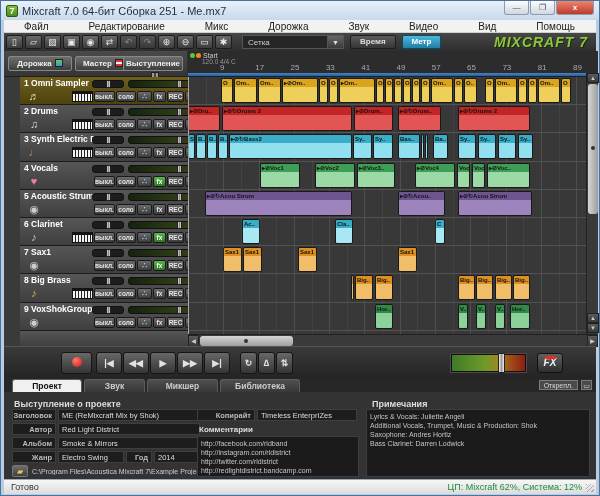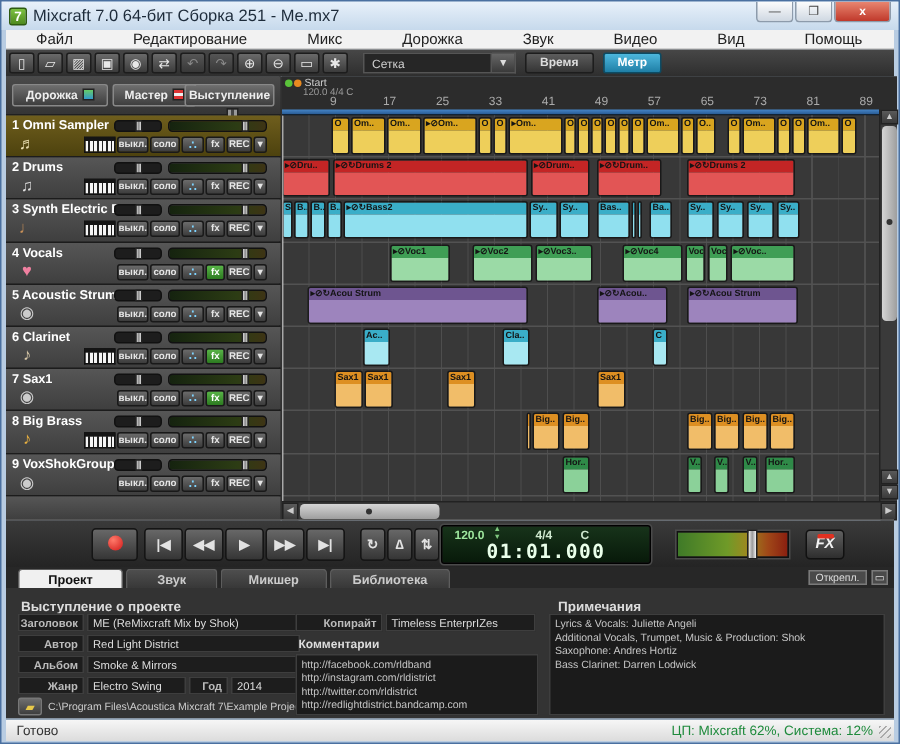--- a/index.html
+++ b/index.html
@@ -29,21 +29,21 @@
   .tb-btn.active { background:linear-gradient(#4db7dd,#1f7fa6); color:#fff; border-color:#0d4b63; }
   .logo { position:absolute; right:8px; font-size:14px; font-weight:bold; font-style:italic; color:#8dc63f; letter-spacing:1px; text-shadow:1px 1px 0 #1a2a05; }
 
   
   .main { position:absolute; left:3px; top:50px; width:594px; height:295px; background:#303030; }
   .left-panel { position:absolute; left:0; top:0; width:183px; height:295px; background:#3a3a3a; border-right:1px solid #1f1f1f; }
   .lp-top { position:absolute; left:0; top:0; width:183px; height:26px; background:linear-gradient(#4a4a4a,#353535); border-bottom:1px solid #202020; }
   .sm-btn { position:absolute; top:5px; height:15px; background:linear-gradient(#6e6e6e,#3e3e3e); border:1px solid #888; border-radius:2px; color:#eee; font-size:8px; font-weight:bold; line-height:13px; text-align:center; }
   .mini-ic { display:inline-block; width:8px; height:8px; vertical-align:-1px; margin-left:3px; border:1px solid #222; }
 
-  .trk { position:absolute; left:0; width:183px; height:28px; background:linear-gradient(#565656,#3f3f3f); border-bottom:1px solid #1c1c1c; overflow:hidden; }
+  .trk { position:absolute; left:16px; width:183px; height:28px; background:linear-gradient(#565656,#3f3f3f); border-bottom:1px solid #1c1c1c; overflow:hidden; }
   .trk.sel { background:linear-gradient(#6f5e1d,#4d420e); }
   .trk-name { position:absolute; left:4px; top:1px; font-size:8.5px; font-weight:bold; color:#fff; white-space:nowrap; }
   .sl { position:absolute; top:3px; height:8px; background:#1d1d1d; border:1px solid #111; border-radius:3px; }
   .sl .th { position:absolute; top:-1px; width:5px; height:8px; background:linear-gradient(90deg,#ddd,#888,#ddd); border:1px solid #222; border-radius:1px; }
   .sl.meter { background:linear-gradient(90deg,#15230f,#2c3c14 70%,#3e3414); }
   .trk-ic { position:absolute; left:3px; top:13px; width:22px; height:13px; font-size:11px; line-height:13px; text-align:center; }
   .kb { position:absolute; left:52px; top:14px; width:21px; height:11px; background:repeating-linear-gradient(90deg,#f5f5f5 0 2px,#222 2px 3px); border:1px solid #111; border-top:3px solid #141414; }
   .tbt { position:absolute; top:14px; height:11px; background:linear-gradient(#6b6b6b,#3c3c3c); border:1px solid #191919; border-radius:2px; color:#e6e6e6; font-size:6.5px; font-weight:bold; text-align:center; line-height:10px; }
   .tbt.green { background:linear-gradient(#59b648,#2c7a20); color:#fff; }
   .tbt.node { color:#7fd4ff; font-size:8px; }
@@ -154,20 +154,21 @@
         <div class="tb-icon">⊖</div>
         <div class="tb-icon">▭</div>
         <div class="tb-icon">✱</div>
       </span>
     <div class="tb-dd">
       <div class="box">Сетка</div>
       <div class="arr">▼</div>
     </div>
     <div class="tb-btn">Время</div>
     <div class="tb-btn active">Метр</div>
+    <div class="logo">MIXCRAFT 7</div>
   </div>
 
   <div class="main">
     <div class="left-panel">
       <div class="lp-top">
         <div class="sm-btn" style="left:4px;width:64px"><span>Дорожка</span><span class="mini-ic" style="background:linear-gradient(#6c6,#39c)"></span></div>
         <div class="sm-btn" style="left:71px;width:56px"><span>Мастер</span><span class="mini-ic" style="background:repeating-linear-gradient(#d33 0 2px,#eee 2px 4px)"></span></div>
         <div class="sm-btn" style="left:119px;width:60px"><span>Выступление</span><span class="mini-ic" style="background:repeating-linear-gradient(90deg,#999 0 2px,#444 2px 4px)"></span></div>
       </div>
       <div id="trackheaders">
@@ -661,27 +662,20 @@
         <div class="hs-thumb"></div>
         <div class="hs-btn" style="right:0">▶</div>
       </div>
     </div>
   </div>
 
   <div class="transport">
     <div class="tr-btn" style="left:57px;width:31px"><span class="rec-dot"></span></div>
     <span id="transbtns"><div class="tr-btn" style="left: 92px; width: 26px;">|◀</div><div class="tr-btn" style="left: 119px; width: 26px;">◀◀</div><div class="tr-btn" style="left: 146px; width: 26px;">▶</div><div class="tr-btn" style="left: 173px; width: 26px;">▶▶</div><div class="tr-btn" style="left: 200px; width: 26px;">▶|</div></span>
     <span id="transtools"><div class="tr-btn" style="left: 236px; width: 17px;">↻</div><div class="tr-btn" style="left: 254px; width: 17px;">∆</div><div class="tr-btn" style="left: 272px; width: 17px;">⇅</div></span>
-    <div class="lcd">
-      <div class="row1">120.0</div>
-      <div class="spin">▲<br>▼</div>
-      <div class="sig">4/4</div>
-      <div class="key">C</div>
-      <div class="pos">01:01.000</div>
-    </div>
     <div class="meter-master">
       <div class="meter-thumb"></div>
     </div>
     <div class="fx-btn">
       <div class="fx-led"></div>
       <span>FX</span>
     </div>
   </div>
 
   <div class="bottom">

